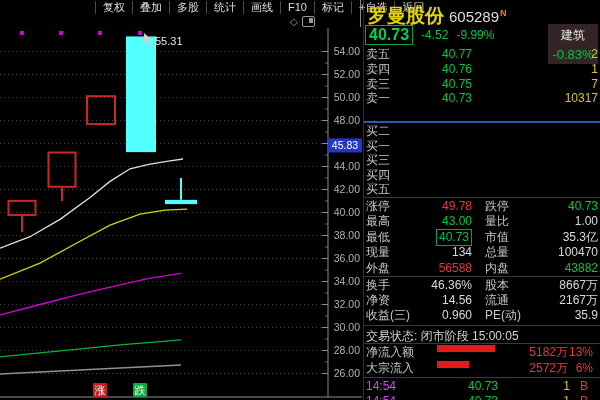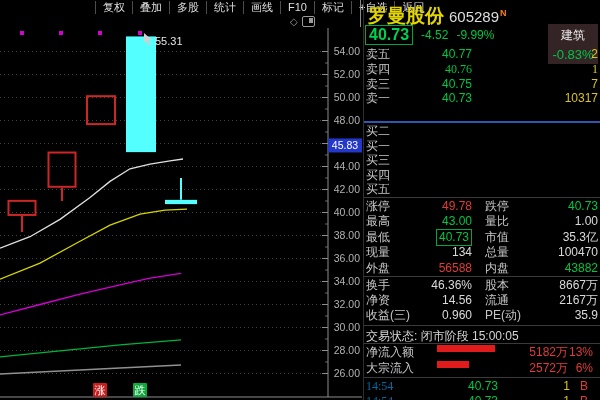--- a/index.html
+++ b/index.html
@@ -37,21 +37,21 @@
   .lab{left:2px;color:#c6c6c6;}
   .lab2{left:121px;color:#c6c6c6;}
   .v-mid{right:128px;text-align:right;}
   .v-right{right:2px;text-align:right;}
   .txt-g{color:#00c443;} .txt-r{color:#e03b3b;} .txt-w{color:#dadada;} .txt-y{color:#d8c520;}
   .boxed{border:1px solid #00a543;padding:0 2px;top:-1px !important;}
   .status-row{position:absolute;left:366px;top:328px;color:#d6d6d6;font-size:12px;white-space:nowrap;}
   .flow-bar{position:absolute;left:73px;top:4px;height:7px;background:#e11b1b;}
   .fv{right:32px;text-align:center;}
   .fp{right:7px;text-align:right;}
-  .t-time{left:2px;color:#0369a1;font-family:Liberation Serif, serif;}
+  .t-time{left:2px;color:#d946ef;}
   .t-price{right:102px;}
   .t-vol{right:30px;}
   .t-side{right:12px;}
   
   .kchart{position:absolute;left:0;top:28px;}
   .legend{position:absolute;top:383px;width:14px;height:14px;color:#fff;font-size:11px;line-height:14px;
           text-align:center;border-radius:1px;}
 </style>
 </head>
 <body>
@@ -178,21 +178,21 @@
   <div class="legend" id="legend-up" style="left: 93px; background: rgb(200, 30, 30);">涨</div>
   <div class="legend" id="legend-down" style="left: 133px; background: rgb(15, 168, 60);">跌</div>
 
   <div class="panel-border"></div>
   <div class="rows" id="sell-rows" style="top:47px;">
       <div class="prow" style="height: 14.8px; line-height: 14.8px;">
         <span class="lab">卖五</span>
         <span class="v-mid txt-g">40.77</span>
         <span class="v-right txt-y">2</span>
       </div>
-      <div class="prow" style="height: 14.8px; line-height: 14.8px; font-family: Liberation Serif, serif;">
+      <div class="prow" style="height: 14.8px; line-height: 14.8px;">
         <span class="lab">卖四</span>
         <span class="v-mid txt-g">40.76</span>
         <span class="v-right txt-y">1</span>
       </div>
       <div class="prow" style="height: 14.8px; line-height: 14.8px;">
         <span class="lab">卖三</span>
         <span class="v-mid txt-g">40.75</span>
         <span class="v-right txt-y">7</span>
       </div>
       <div class="prow" style="height: 14.8px; line-height: 14.8px;">

